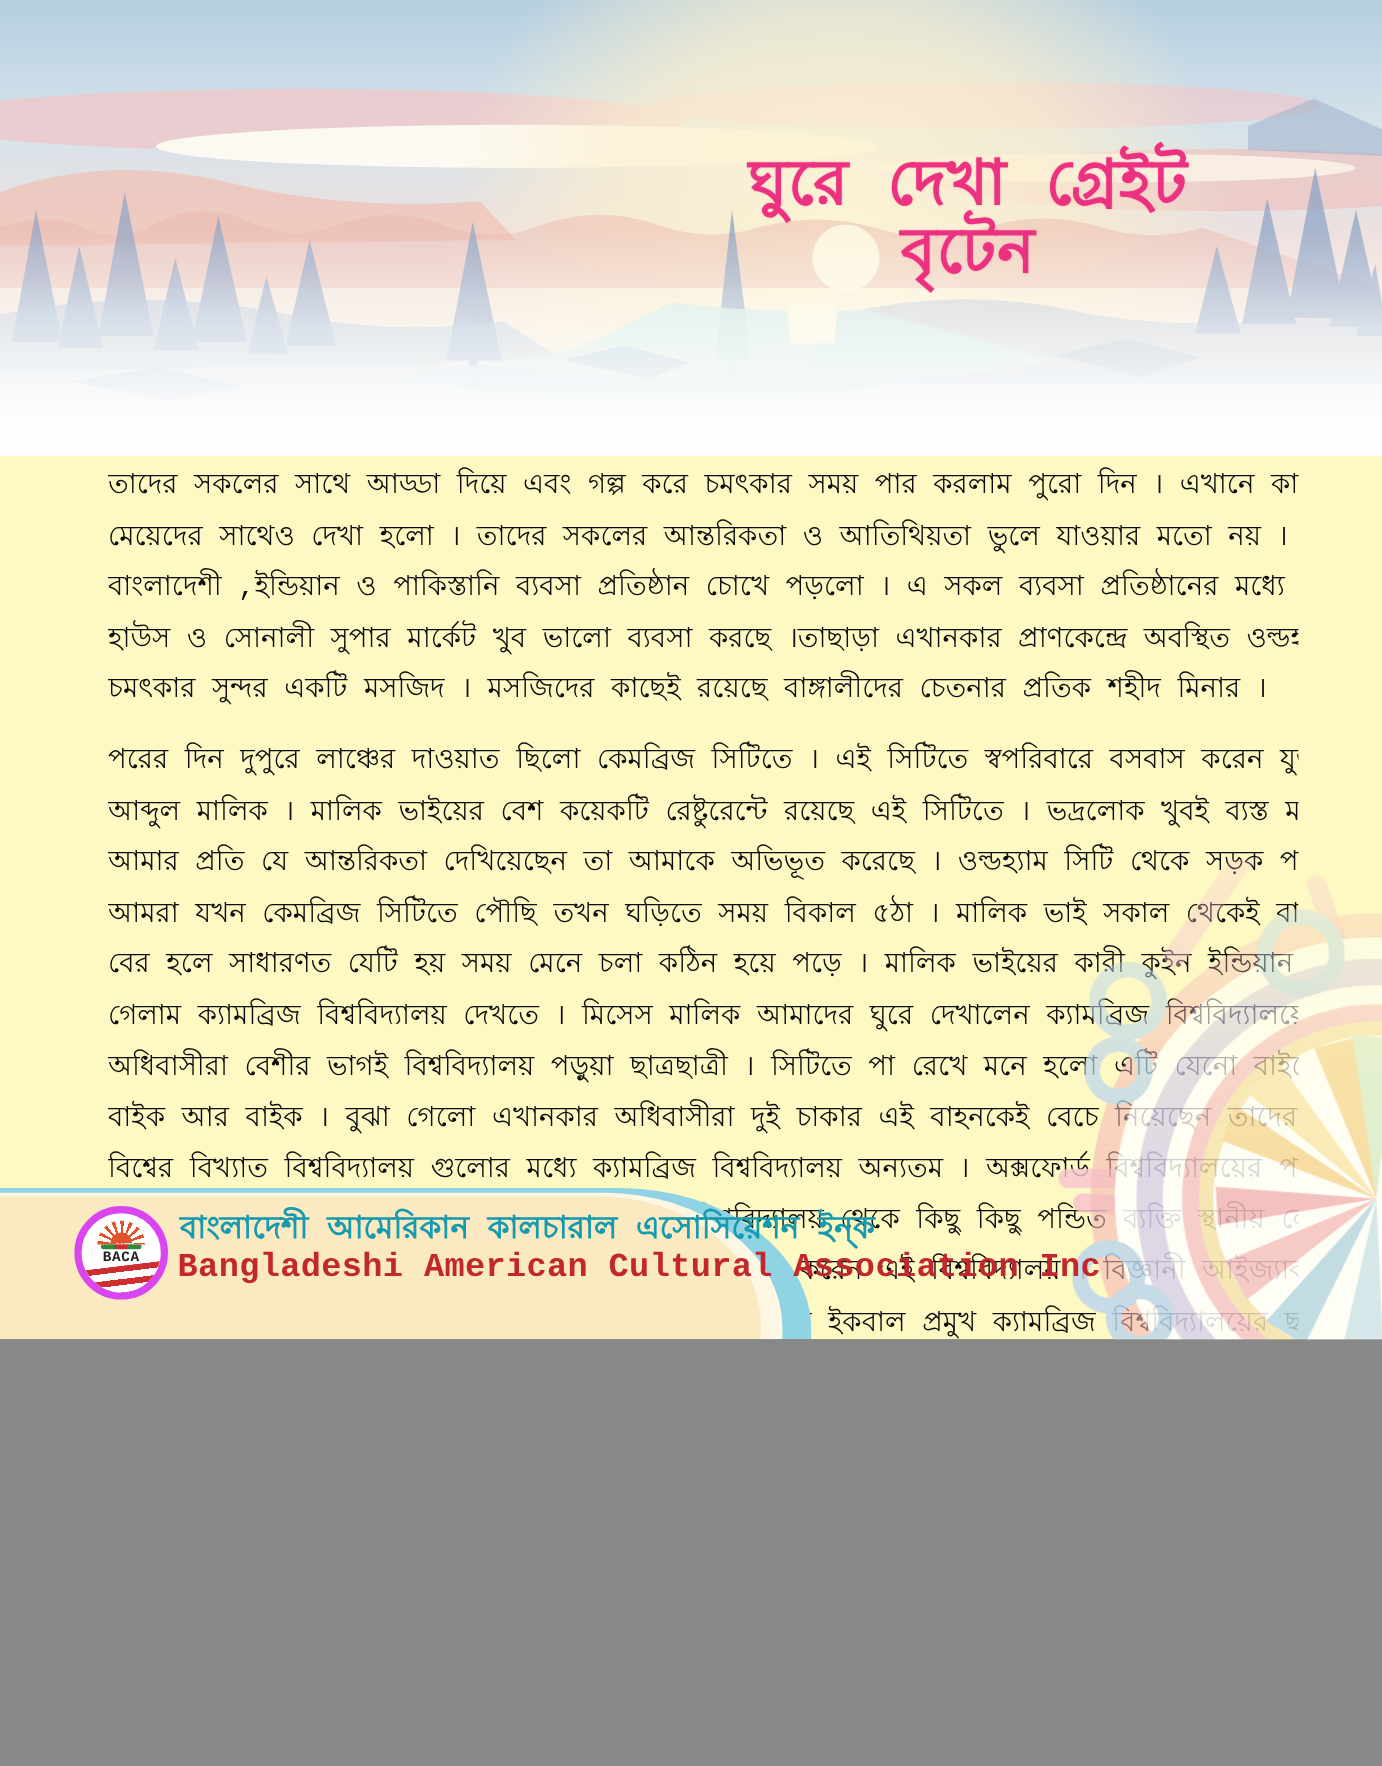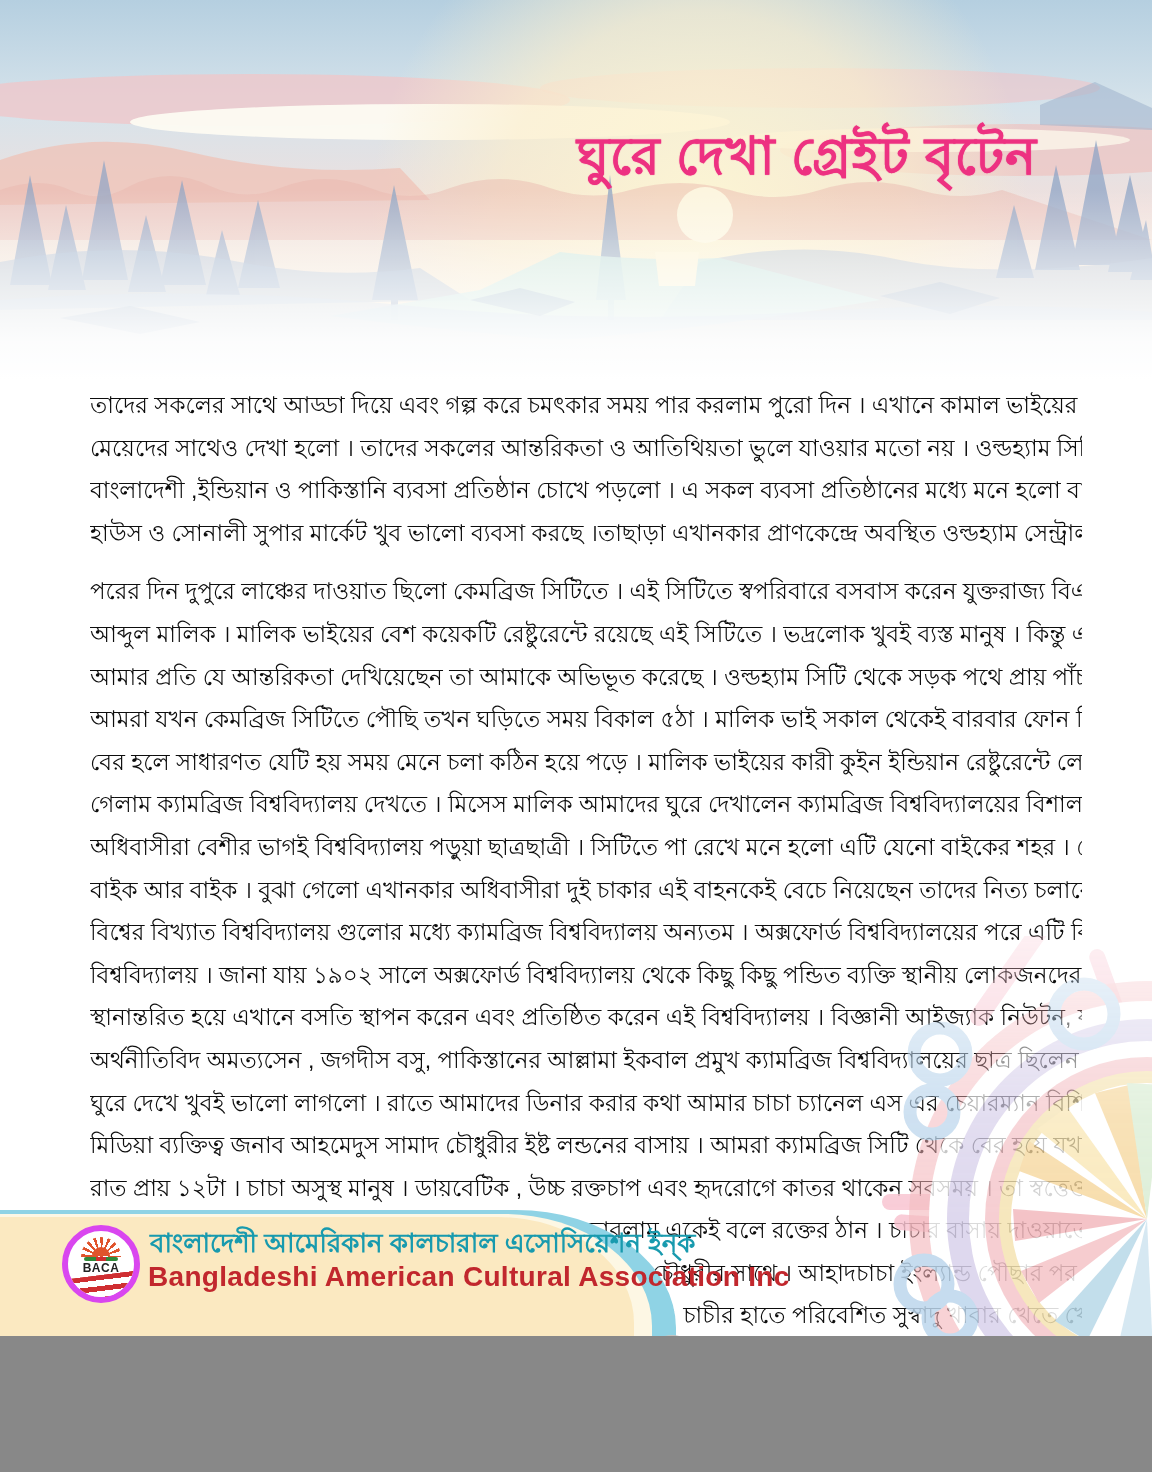--- a/index.html
+++ b/index.html
@@ -1,17 +1,17 @@
 <!DOCTYPE html>
 <html style="--title-pink: #ed3181; --badge-red: #8d1a12; --footer-cream: #fbe9c1; --footer-blue: #8fd3e5; --org-teal: #189aae; --org-red: #c1272d;"><head>
 <meta charset="utf-8">
 <style>
   html,body{margin:0;padding:0;}
   body{background:#888;font-family:"Liberation Sans","DejaVu Sans",sans-serif;}
-  .page{position:relative;width:1152px;height:1336px;background:#ffffff;overflow:hidden;margin:0 auto;}
+  .page{position:relative;width:1152px;height:1116px;background:#fef9c3;overflow:hidden;margin:0 auto;font-family:Liberation Mono, monospace;}
 
   
   .header{position:absolute;top:0;left:0;width:1152px;height:380px;overflow:hidden;}
   .header svg{display:block;width:100%;height:100%;}
   .fog{position:absolute;left:0;top:0;width:100%;height:100%;
        background:linear-gradient(180deg,rgba(255,255,255,0) 50%,rgba(255,255,255,.55) 72%,rgba(255,255,255,.92) 90%,#ffffff 100%);}
   .page-title{position:absolute;top:128px;right:110px;width:470px;text-align:center;
        font-size:52px;font-weight:bold;color:var(--title-pink,#ed3181);
        letter-spacing:1px;line-height:1.1;text-shadow:0 0 1px var(--title-pink,#ed3181);}
 
@@ -134,20 +134,21 @@
     <div class="fog"></div>
     <div class="page-title">ঘুরে দেখা গ্রেইট বৃটেন</div>
   </div>
 
   <div class="article" id="article">
       <div class="paragraph">
         <div class="line">তাদের সকলের সাথে আড্ডা দিয়ে এবং গল্প করে চমৎকার সময় পার করলাম পুরো দিন । এখানে কামাল ভাইয়ের বড়বোন,স্ত্রী এবং ছেলে</div>
         <div class="line">মেয়েদের সাথেও দেখা হলো ।  তাদের সকলের আন্তরিকতা ও আতিথিয়তা ভুলে যাওয়ার মতো নয় । ওল্ডহ্যাম সিটিতে ঘুরতে গিয়ে অনেক</div>
         <div class="line">বাংলাদেশী ,ইন্ডিয়ান ও পাকিস্তানি ব্যবসা প্রতিষ্ঠান চোখে পড়লো । এ সকল ব্যবসা প্রতিষ্ঠানের মধ্যে মনে হলো বাংলাদেশী মধুবন শাড়ী</div>
         <div class="line">হাউস ও সোনালী সুপার মার্কেট খুব ভালো ব্যবসা করছে ।তাছাড়া এখানকার প্রাণকেন্দ্রে অবস্থিত  ওল্ডহ্যাম সেন্ট্রাল মসজিদ সত্যিকার অর্থেই</div>
+        <div class="line last">চমৎকার সুন্দর একটি মসজিদ । মসজিদের কাছেই রয়েছে বাঙ্গালীদের চেতনার প্রতিক শহীদ মিনার ।</div>
       </div>
       <div class="paragraph">
         <div class="line">পরের দিন দুপুরে লাঞ্চের দাওয়াত ছিলো কেমব্রিজ সিটিতে । এই সিটিতে স্বপরিবারে বসবাস করেন যুক্তরাজ্য বিএনপির সভাপতি জনাব</div>
         <div class="line">আব্দুল মালিক । মালিক ভাইয়ের বেশ কয়েকটি রেষ্টুরেন্টে রয়েছে এই সিটিতে । ভদ্রলোক খুবই ব্যস্ত মানুষ । কিন্তু এতো ব্যস্ততার মাঝেও</div>
         <div class="line">আমার প্রতি যে আন্তরিকতা দেখিয়েছেন তা আমাকে অভিভূত করেছে । ওল্ডহ্যাম সিটি থেকে সড়ক পথে প্রায় পাঁচ ঘন্টার পথ পাড়ি দিয়ে</div>
         <div class="line">আমরা যখন কেমব্রিজ সিটিতে পৌছি তখন ঘড়িতে সময় বিকাল ৫ঠা । মালিক ভাই সকাল থেকেই বারবার ফোন দিচ্ছিলেন । কিন্তু ভ্রমণে</div>
         <div class="line">বের হলে  সাধারণত যেটি হয় সময় মেনে চলা কঠিন হয়ে পড়ে ।  মালিক ভাইয়ের কারী কুইন ইন্ডিয়ান রেষ্টুরেন্টে লেইট লাঞ্চ খেয়ে আমরা</div>
         <div class="line">গেলাম ক্যামব্রিজ বিশ্ববিদ্যালয় দেখতে । মিসেস মালিক আমাদের ঘুরে দেখালেন ক্যামব্রিজ বিশ্ববিদ্যালয়ের বিশাল ক্যাম্পাস । এই  সিটির</div>
         <div class="line">অধিবাসীরা বেশীর ভাগই বিশ্ববিদ্যালয় পড়ুয়া ছাত্রছাত্রী । সিটিতে পা রেখে মনে হলো এটি যেনো বাইকের শহর । যে দিকে চোখ পড়েছে</div>
         <div class="line">বাইক আর বাইক । বুঝা গেলো এখানকার অধিবাসীরা  দুই চাকার এই বাহনকেই বেচে নিয়েছেন তাদের নিত্য চলাফেরার বাহন হিসাবে ।</div>

